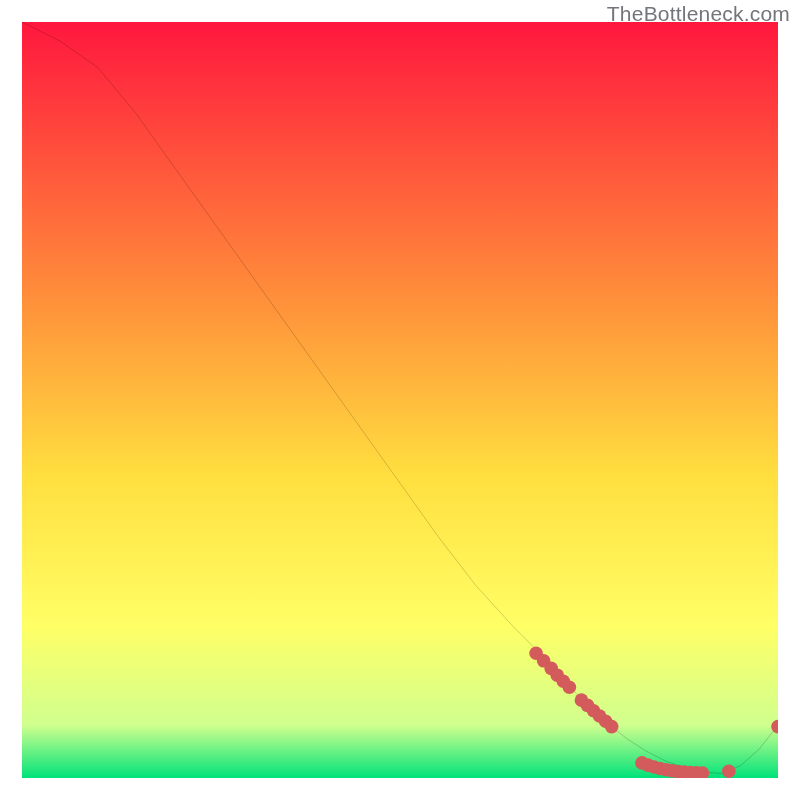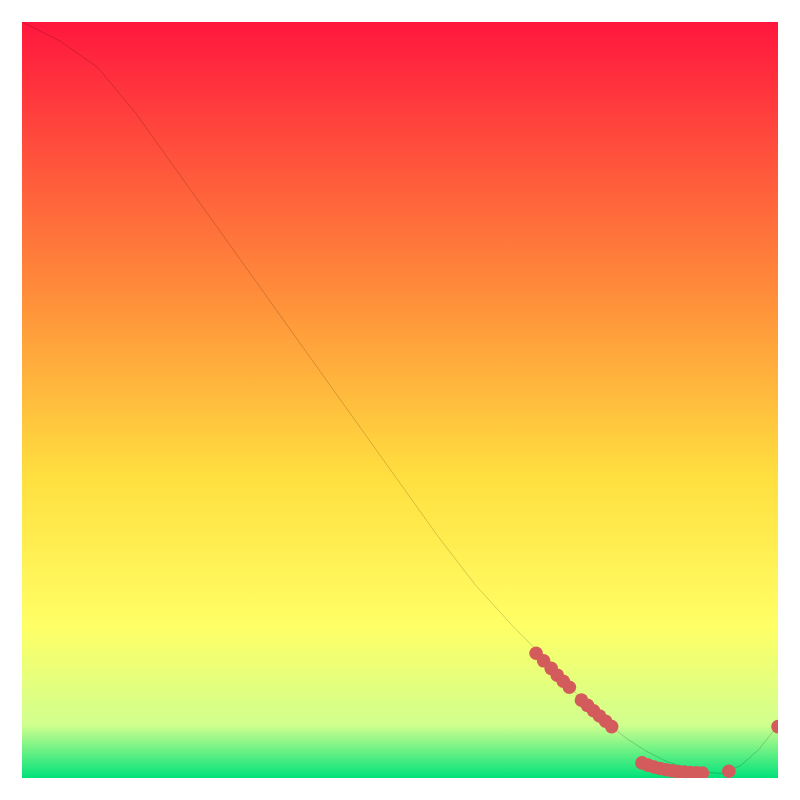--- a/index.html
+++ b/index.html
@@ -31,20 +31,21 @@
     top: 22px;
     width: 756px;
     height: 756px;
   }
   svg { display: block; }
 </style>
 </head>
 <body>
 
 <div class="stage">
+  <div class="watermark">TheBottleneck.com</div>
 
   <svg class="plot" viewBox="0 0 100 100" preserveAspectRatio="none">
     <defs>
       <linearGradient id="bg" x1="0" y1="0" x2="0" y2="1">
         <stop id="g0" offset="0%" stop-color="#ff173e"></stop>
         <stop id="g1" offset="35%" stop-color="#ff8a3a"></stop>
         <stop id="g2" offset="60%" stop-color="#ffdf3f"></stop>
         <stop id="g3" offset="80%" stop-color="#ffff66"></stop>
         <stop id="g4" offset="93%" stop-color="#d0ff8e"></stop>
         <stop id="g5" offset="100%" stop-color="#00e27a"></stop>

